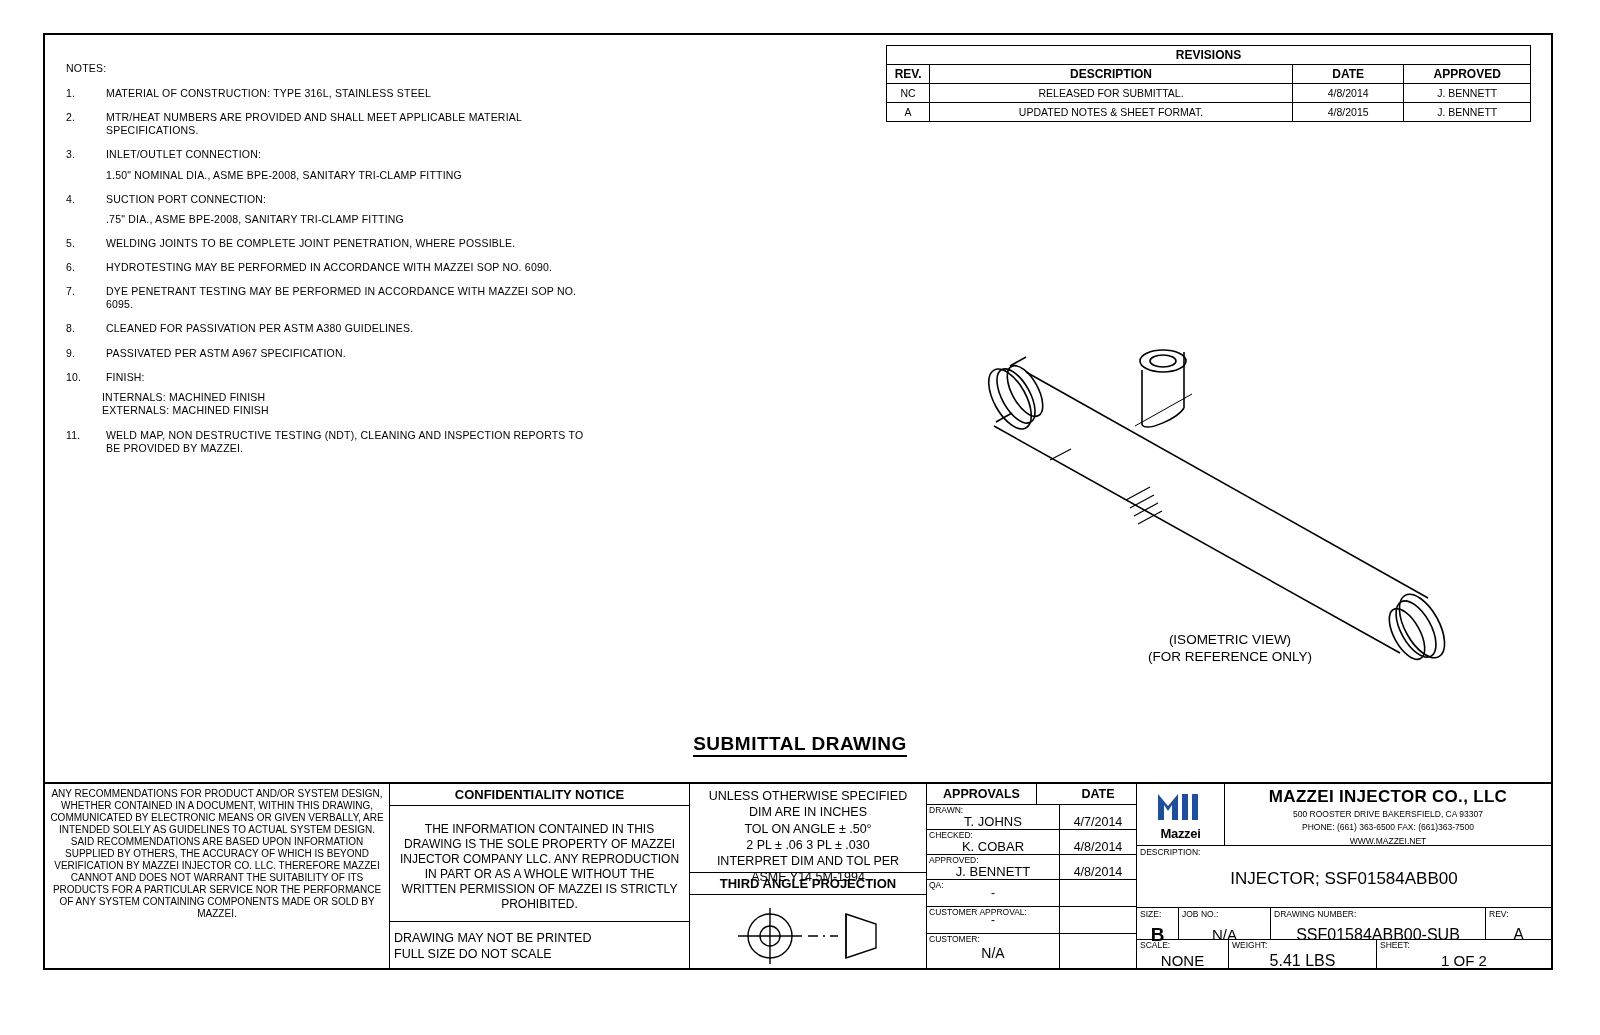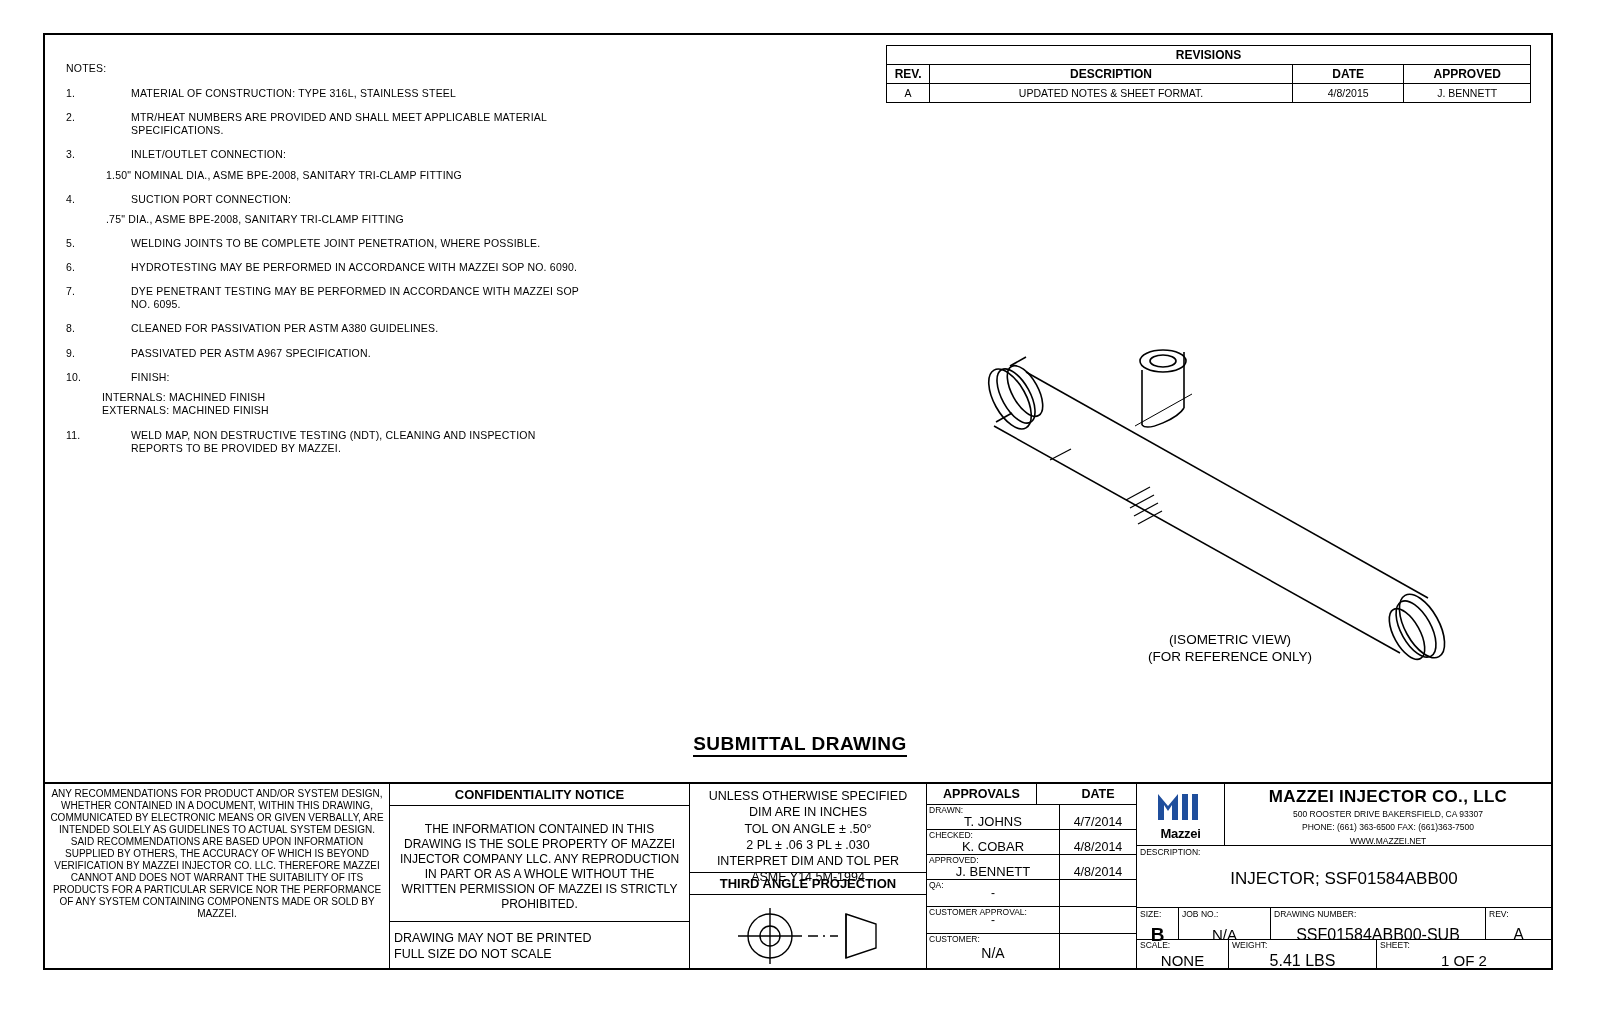--- a/index.html
+++ b/index.html
@@ -5,21 +5,21 @@
   html,body{margin:0;padding:0;background:#ffffff;}
   body{width:1600px;height:1035px;font-family:"Liberation Sans",sans-serif;color:#000;}
   #sheet{position:relative;width:1600px;height:1035px;box-sizing:border-box;}
   .border-outer{position:absolute;left:43px;top:33px;width:1510px;height:937px;border:2px solid #000;box-sizing:border-box;}
 
   
   .notes{position:absolute;left:66px;top:62px;width:520px;font-size:10.5px;letter-spacing:.2px;}
   .notes-title{margin-bottom:13px;}
   .note-row{display:flex;margin-bottom:11px;line-height:1.25;}
   .note-num{width:40px;flex:0 0 40px;}
-  .note-txt{flex:1;margin-left:25px;}
+  .note-txt{flex:1;}
   .note-sub{margin:-4px 0 11px 40px;line-height:1.25;}
   .note-block{margin:-4px 0 11px 36px;line-height:1.3;}
 
   
   .rev-table{position:absolute;left:886px;top:45px;width:645px;border-collapse:collapse;font-size:11px;}
   .rev-table td,.rev-table th{border:1px solid #000;text-align:center;padding:2px 0;}
   .rev-head{font-weight:bold;font-size:12px;}
   .rev-col-rev{width:42px;}
   .rev-col-desc{width:360px;}
   .rev-col-date{width:110px;}
@@ -161,20 +161,26 @@
         <tr>
       <td class="rev-head" colspan="4">REVISIONS</td>
     </tr>
     <tr>
       <td class="rev-head rev-col-rev">REV.</td>
       <td class="rev-head rev-col-desc">DESCRIPTION</td>
       <td class="rev-head rev-col-date">DATE</td>
       <td class="rev-head rev-col-appr">APPROVED</td>
     </tr>
     <tr class="rev-body">
+      <td>NC</td>
+      <td>RELEASED FOR SUBMITTAL.</td>
+      <td>4/8/2014</td>
+      <td>J. BENNETT</td>
+    </tr>
+    <tr class="rev-body">
       <td>A</td>
       <td>UPDATED NOTES &amp; SHEET FORMAT.</td>
       <td>4/8/2015</td>
       <td>J. BENNETT</td>
     </tr>
   </tbody>
     </table>
 
   <div class="iso">
     <svg width="560" height="350" viewBox="0 0 560 350">

